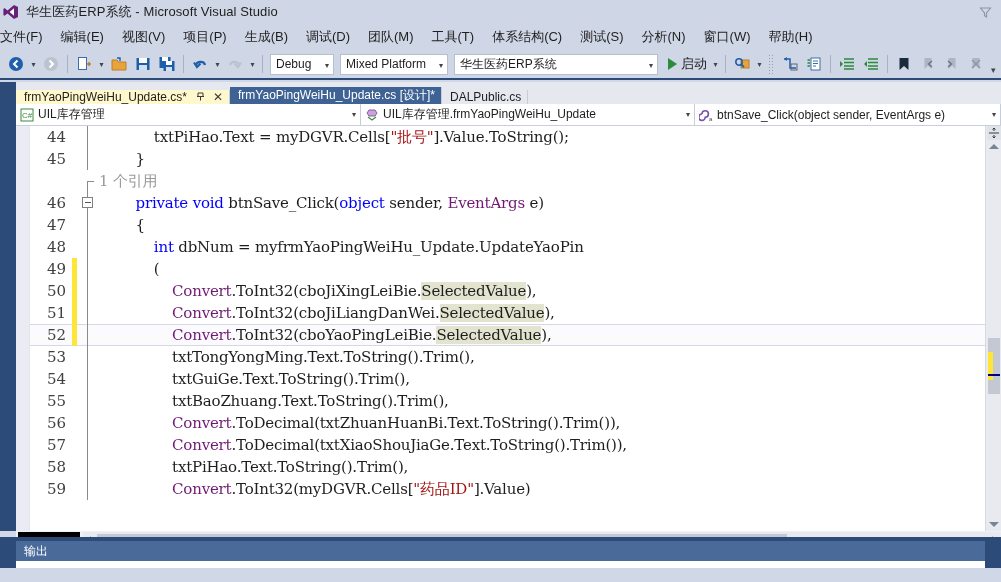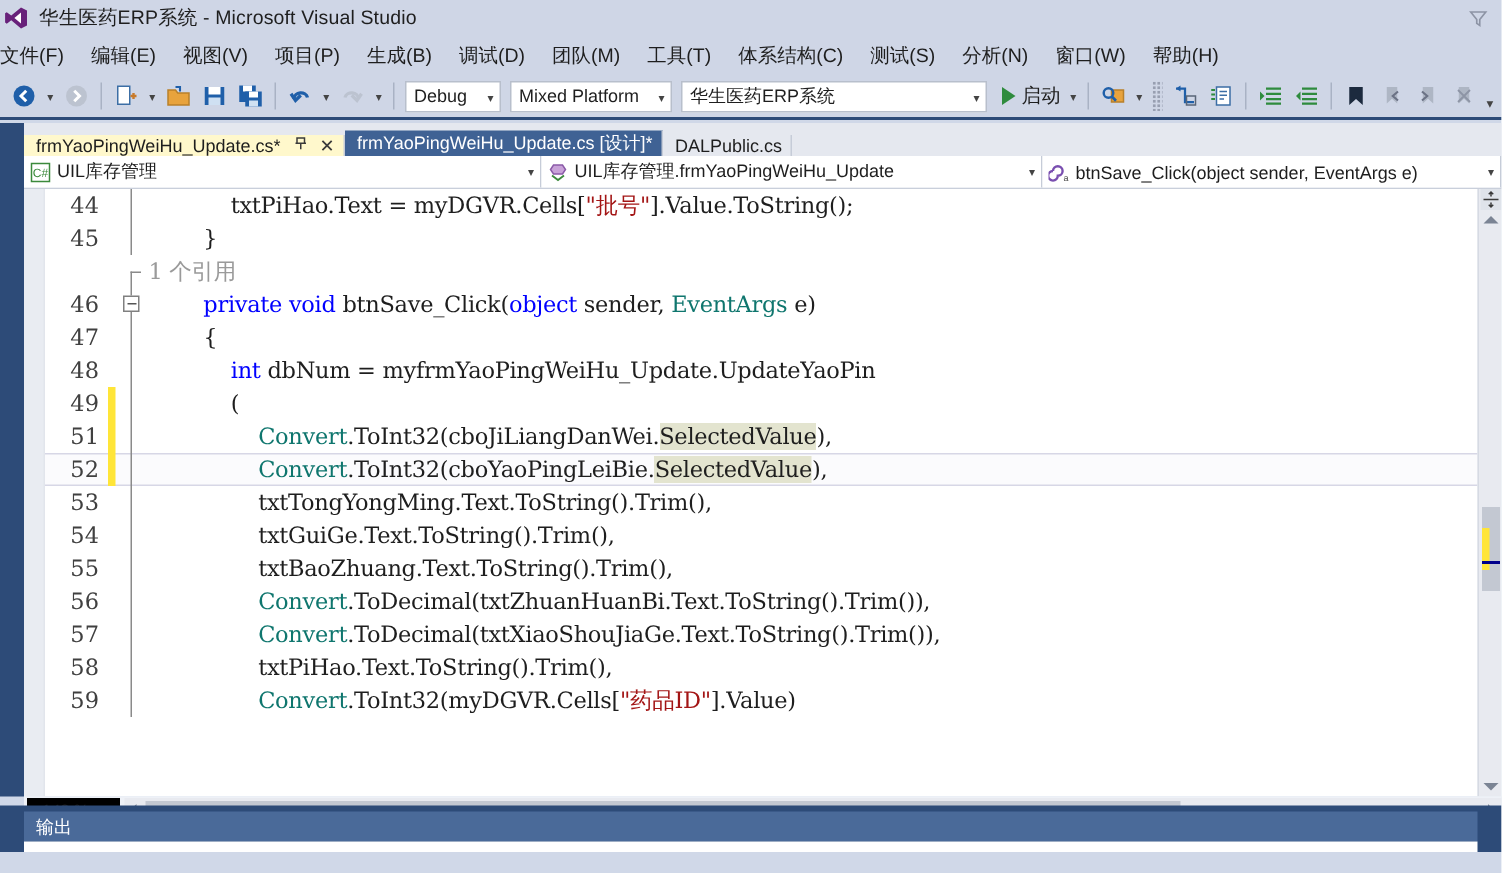--- a/index.html
+++ b/index.html
@@ -155,21 +155,21 @@
     border:1px solid #808080; background:#fff; z-index:2;
     display:flex; align-items:center; justify-content:center;
   }
   .outline .box i { display:block; width:6px; height:1px; background:#555; }
   .code {
     flex:1; white-space:pre; font-size:15px; line-height:22px;
     font-family:"DejaVu Serif","Liberation Serif",serif; color:#1e1e1e;
     letter-spacing:-0.2px; overflow:hidden;
   }
   .k-blue   { color:#0000ff; }
-  .k-teal   { color:#0f766e; }
+  .k-teal   { color:#701a75; }
   .k-str    { color:#a31515; }
   .k-gray   { color:#9a9a9a; }
   .hl       { background:#e3e4cf; }
   .row.current {
     background:#fbfbfd;
     border-top:1px solid #d7d7e6; border-bottom:1px solid #d7d7e6;
   }
   .row.current .code { margin-top:-1px; }
 
   
@@ -537,20 +537,28 @@
 
       <div class="row">
         <span class="lineno">49</span>
         <span class="changebar yellow"></span>
         <span class="outline">
             <i class="vline"></i>
           </span>
         <span class="code">            (</span>
       </div>
 
+      <div class="row">
+        <span class="lineno">50</span>
+        <span class="changebar yellow"></span>
+        <span class="outline">
+            <i class="vline"></i>
+          </span>
+        <span class="code"><span>                </span><span class="k-teal">Convert</span><span>.ToInt32(cboJiXingLeiBie.</span><span class="hl">SelectedValue</span><span>),</span></span>
+      </div>
 
       <div class="row">
         <span class="lineno">51</span>
         <span class="changebar yellow"></span>
         <span class="outline">
             <i class="vline"></i>
           </span>
         <span class="code"><span>                </span><span class="k-teal">Convert</span><span>.ToInt32(cboJiLiangDanWei.</span><span class="hl">SelectedValue</span><span>),</span></span>
       </div>
 

